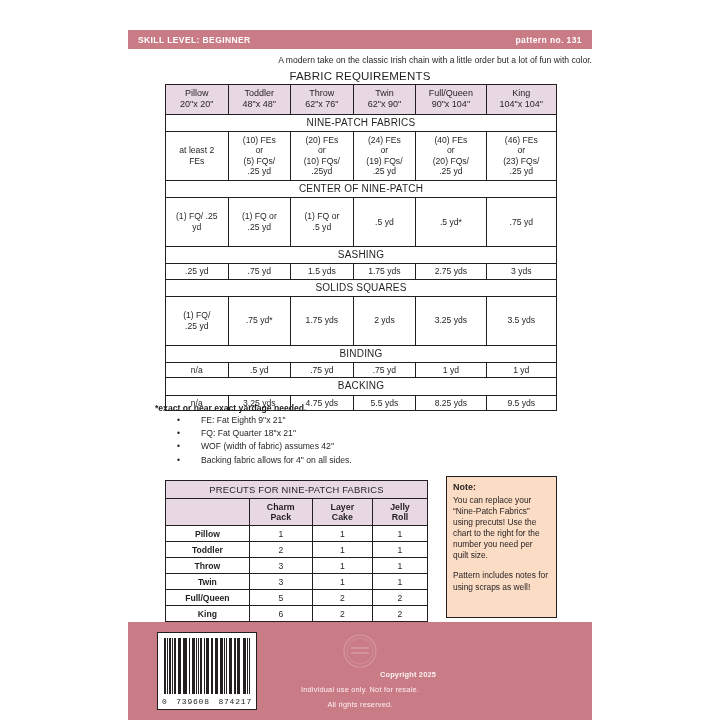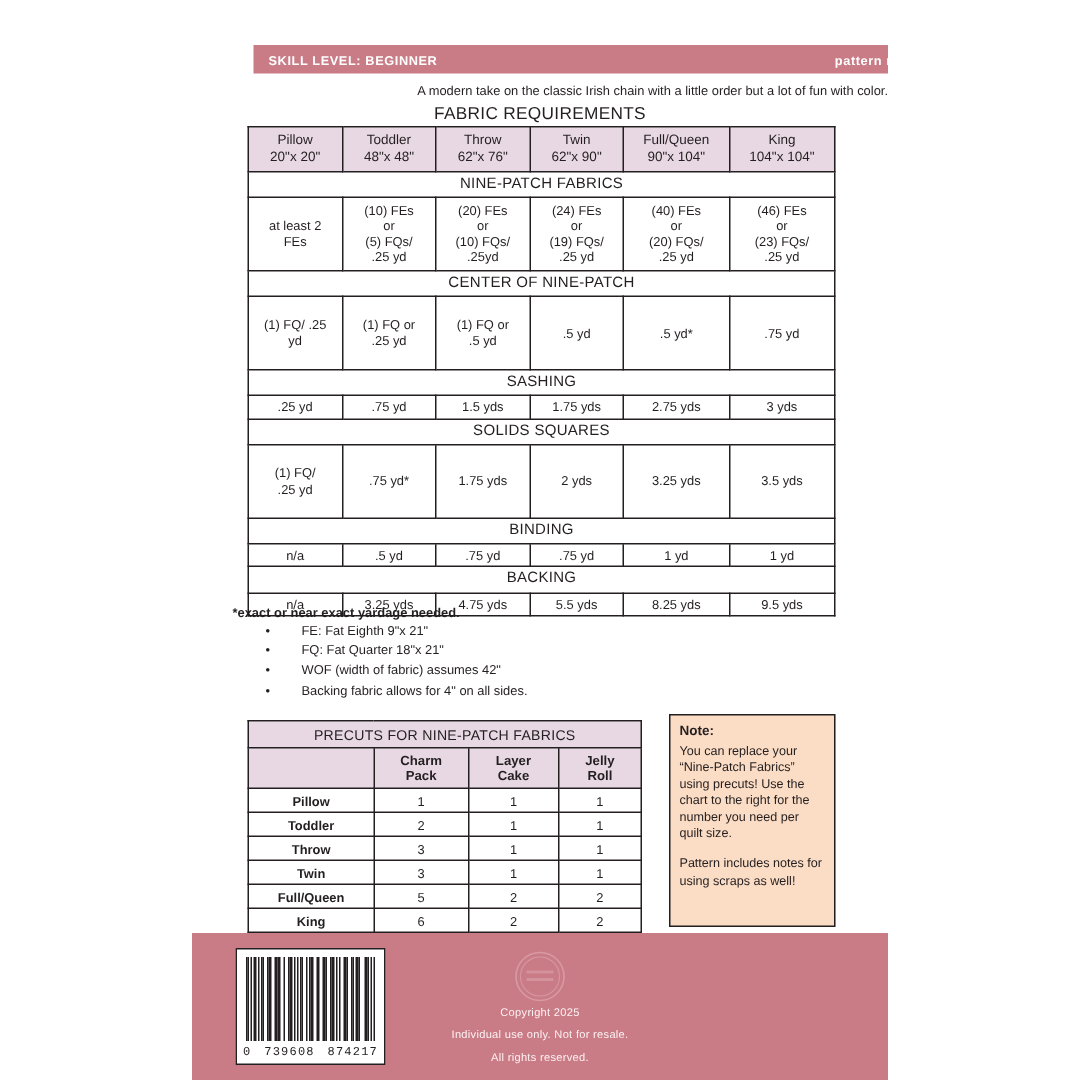--- a/index.html
+++ b/index.html
@@ -29,21 +29,20 @@
   #skill-bar {
     position: absolute;
     left: 0px;
     top: 30px;
     width: 464px;
     height: 19px;
     background: #c97b86;
     color: #ffffff;
     font-size: 8.5px;
     letter-spacing: 0.4px;
-    margin-left: 41px;
   }
   #skill-bar .skill-left {
     position: absolute;
     left: 10px;
     top: 5px;
     font-weight: bold;
   }
   #skill-bar .skill-right {
     position: absolute;
     right: 10px;
@@ -255,21 +254,21 @@
 
   .footer-line {
     position: absolute;
     left: 0;
     width: 464px;
     text-align: center;
     color: #fdf2f3;
     font-size: 7.4px;
     letter-spacing: 0.2px;
   }
-  #copyright-line { top: 48px; font-weight: normal; }
+  #copyright-line { top: 48px; font-weight: bold; margin-left: 48px; }
   #resale-line    { top: 63px; }
   #rights-line    { top: 78px; }
 </style>
 </head>
 <body>
 
 <div id="page">
 
   <div id="skill-bar">
     <span class="skill-left">SKILL LEVEL:  BEGINNER</span>

